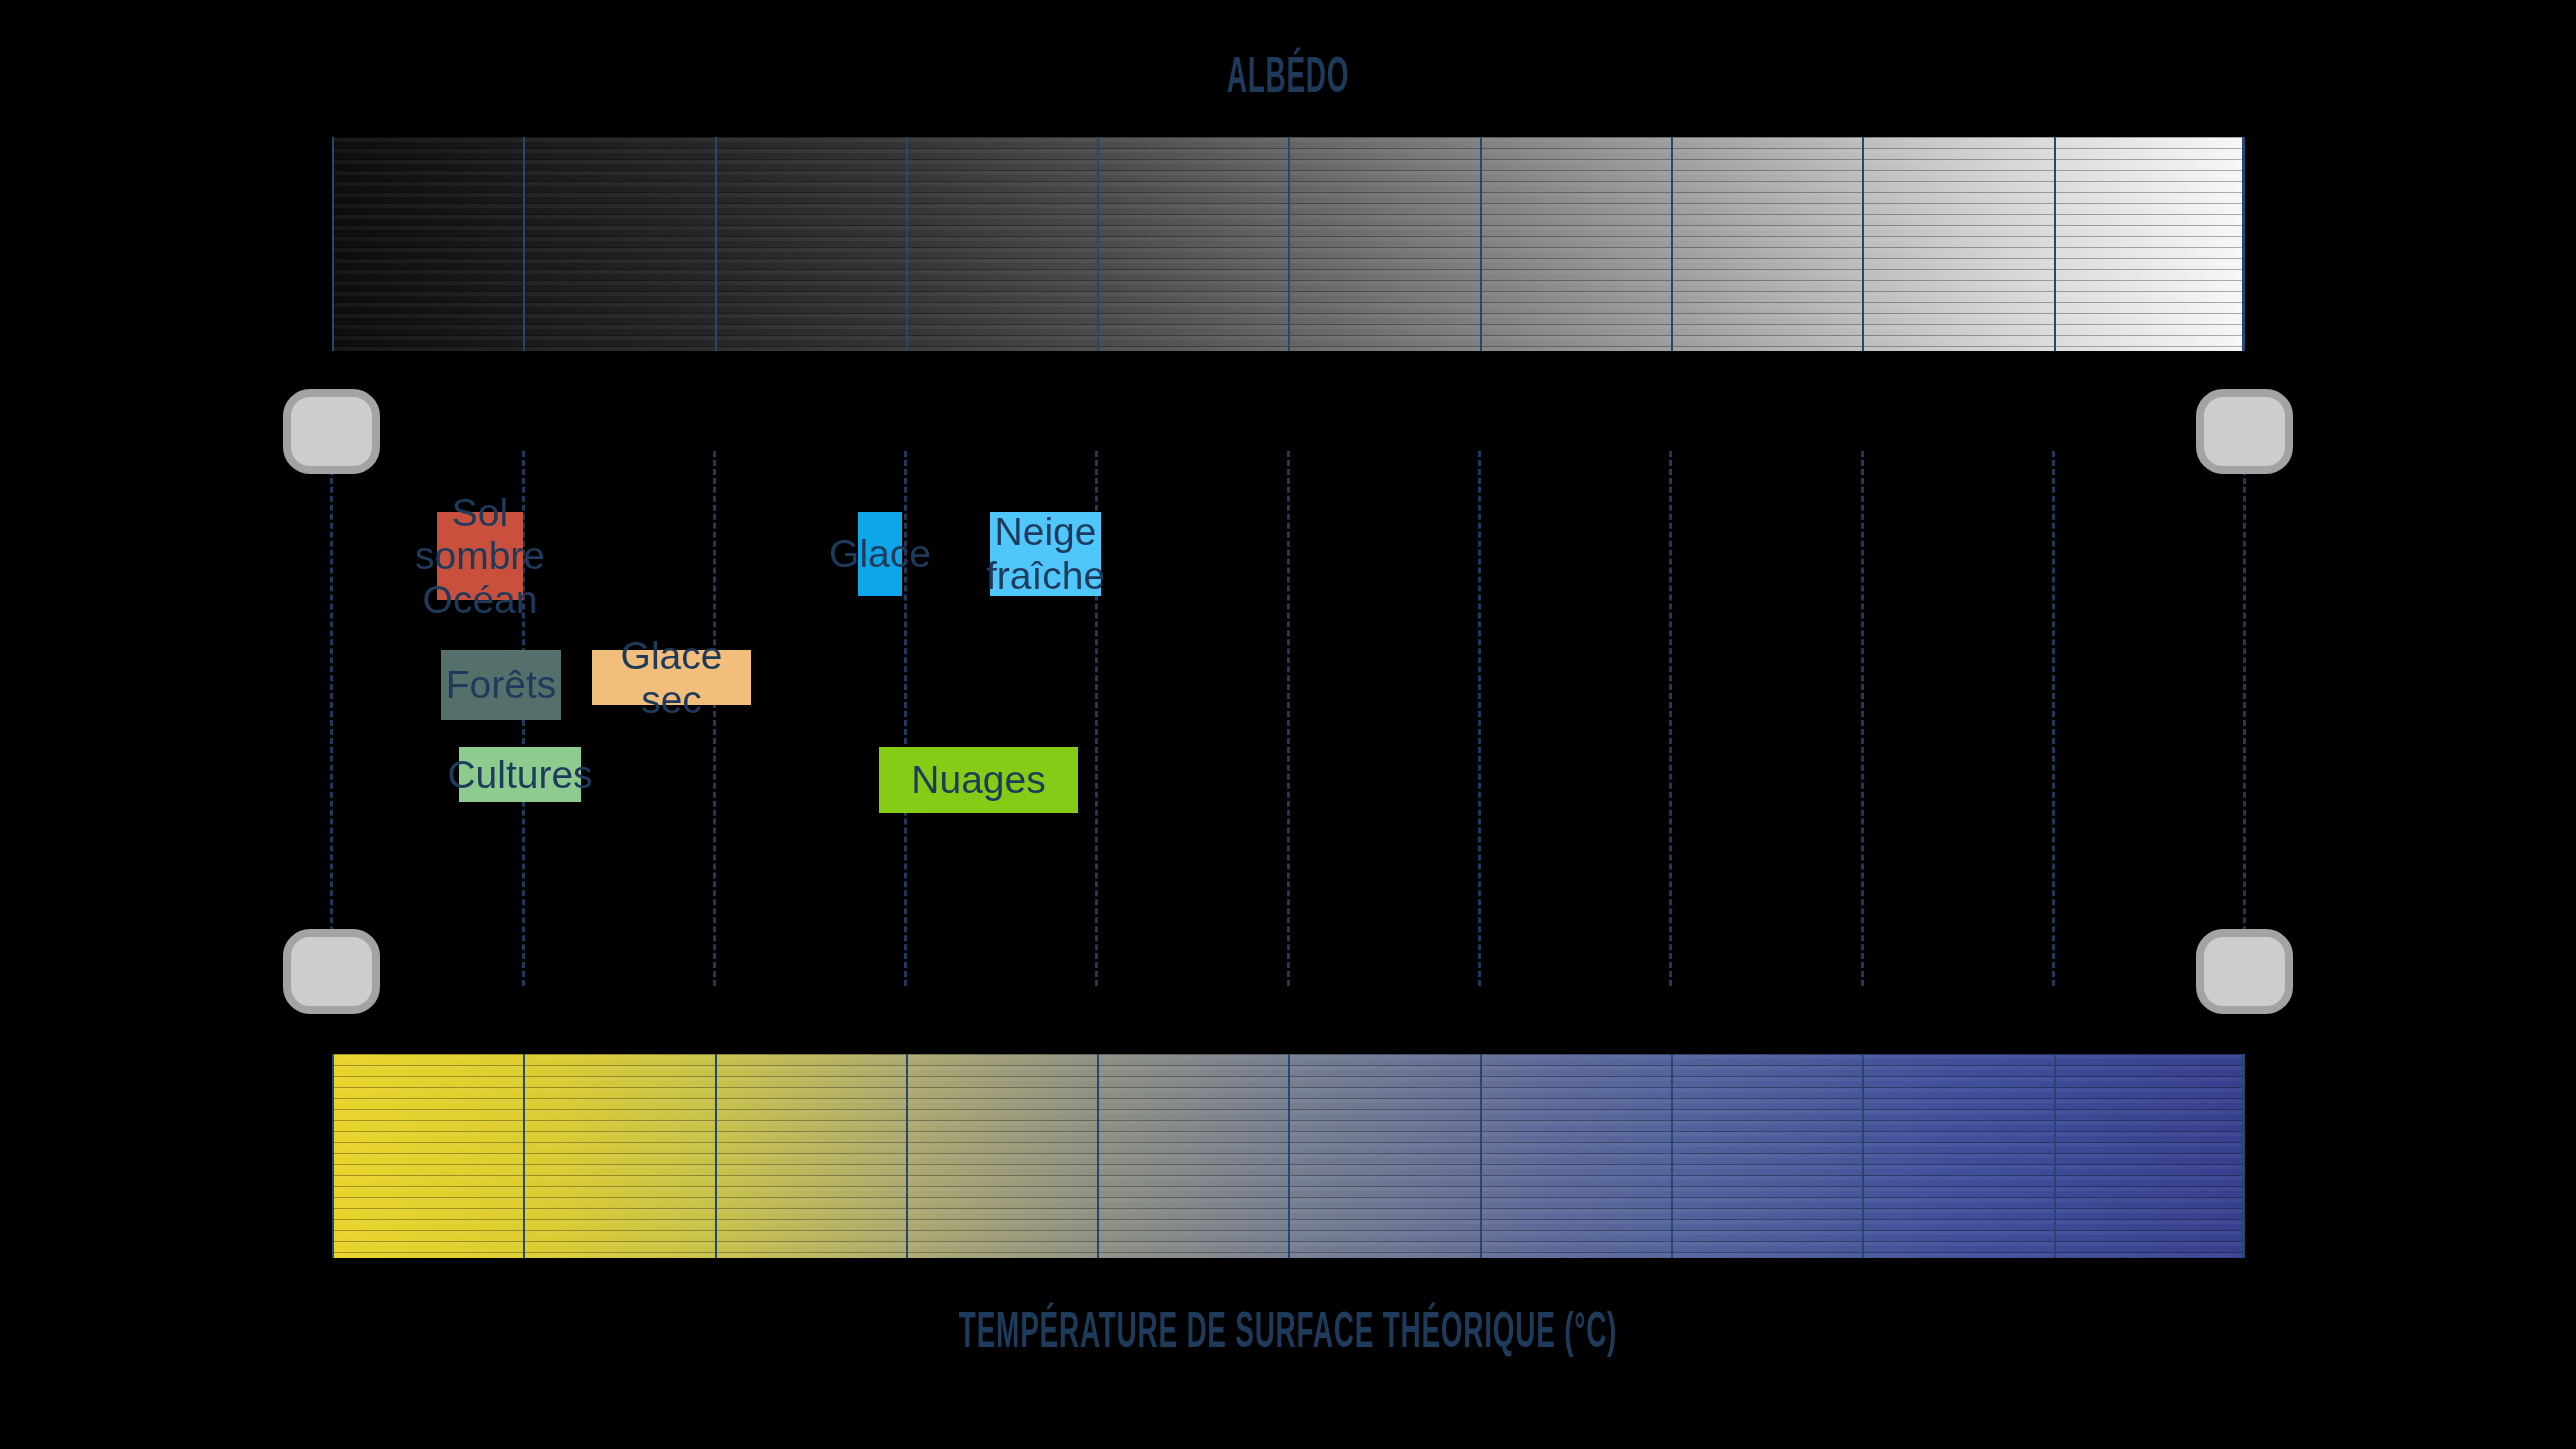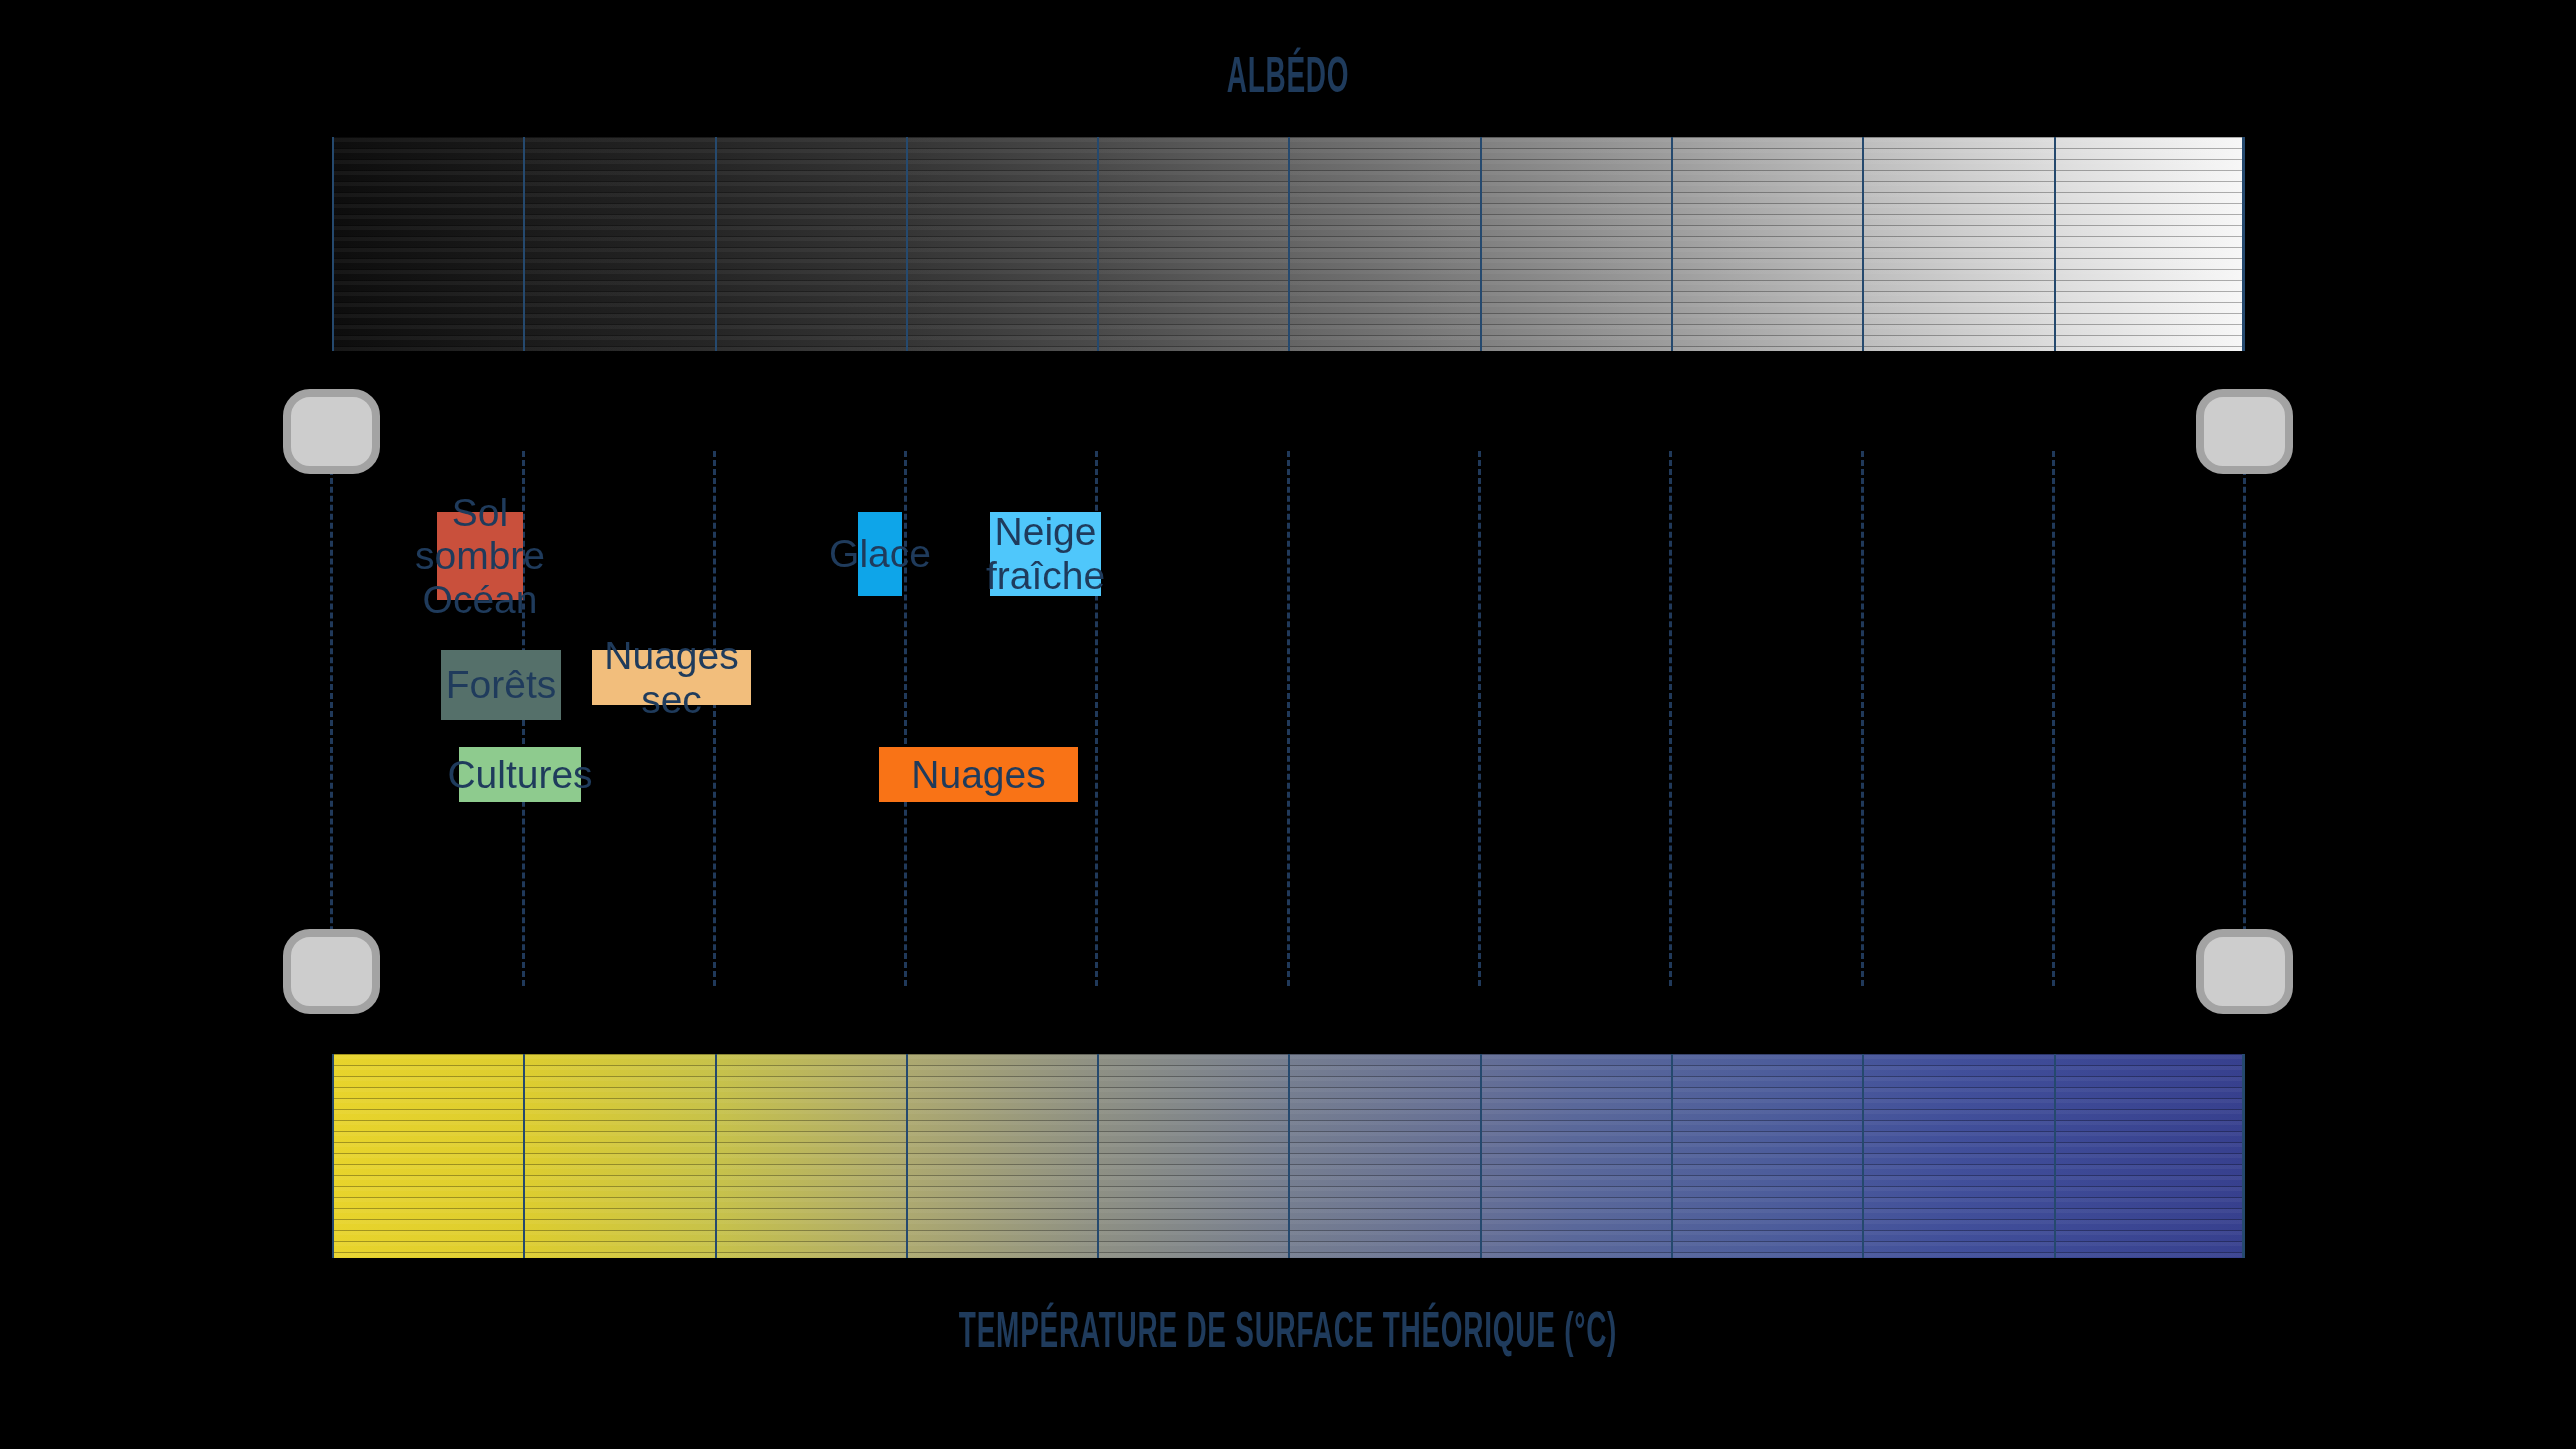--- a/index.html
+++ b/index.html
@@ -115,23 +115,23 @@
   <div class="handle" style="left:283px;top:389px"></div>
   <div class="handle" style="left:2196px;top:389px"></div>
   <div class="handle" style="left:283px;top:929px"></div>
   <div class="handle" style="left:2196px;top:929px"></div>
 
   <div id="bars-layer">
       <div class="cat" style="left: 437px; top: 512px; width: 86px; height: 88px; background: rgb(201, 80, 60);"><span>Sol sombre
 Océan</span></div>
       <div class="cat" style="left: 441px; top: 650px; width: 120px; height: 70px; background: rgb(85, 112, 106);"><span>Forêts</span></div>
       <div class="cat" style="left: 459px; top: 747px; width: 122px; height: 55px; background: rgb(142, 203, 142);"><span>Cultures</span></div>
-      <div class="cat" style="left: 592px; top: 650px; width: 159px; height: 55px; background: rgb(242, 190, 124);"><span>Nuages sec</span></div>
+      <div class="cat" style="left: 592px; top: 650px; width: 159px; height: 55px; background: rgb(242, 190, 124);"><span>Glace sec</span></div>
       <div class="cat" style="left: 858px; top: 512px; width: 44px; height: 84px; background: #0ea5e9; text-align: right;"><span>Glace</span></div>
-      <div class="cat" style="left: 879px; top: 747px; width: 199px; height: 55px; background: #f97316;"><span>Nuages</span></div>
+      <div class="cat" style="left: 879px; top: 747px; width: 199px; height: 66px; background: #84cc16;"><span>Nuages</span></div>
       <div class="cat" style="left: 990px; top: 512px; width: 111px; height: 84px; background: rgb(79, 199, 251);"><span>Neige fraîche</span></div>
     </div>
 
   <div class="grad-wrap" id="bar-temp">
     <div class="grad">
       <div class="stripes"></div>
       <div class="segs">
         <i></i>
           <i></i>
           <i></i>

